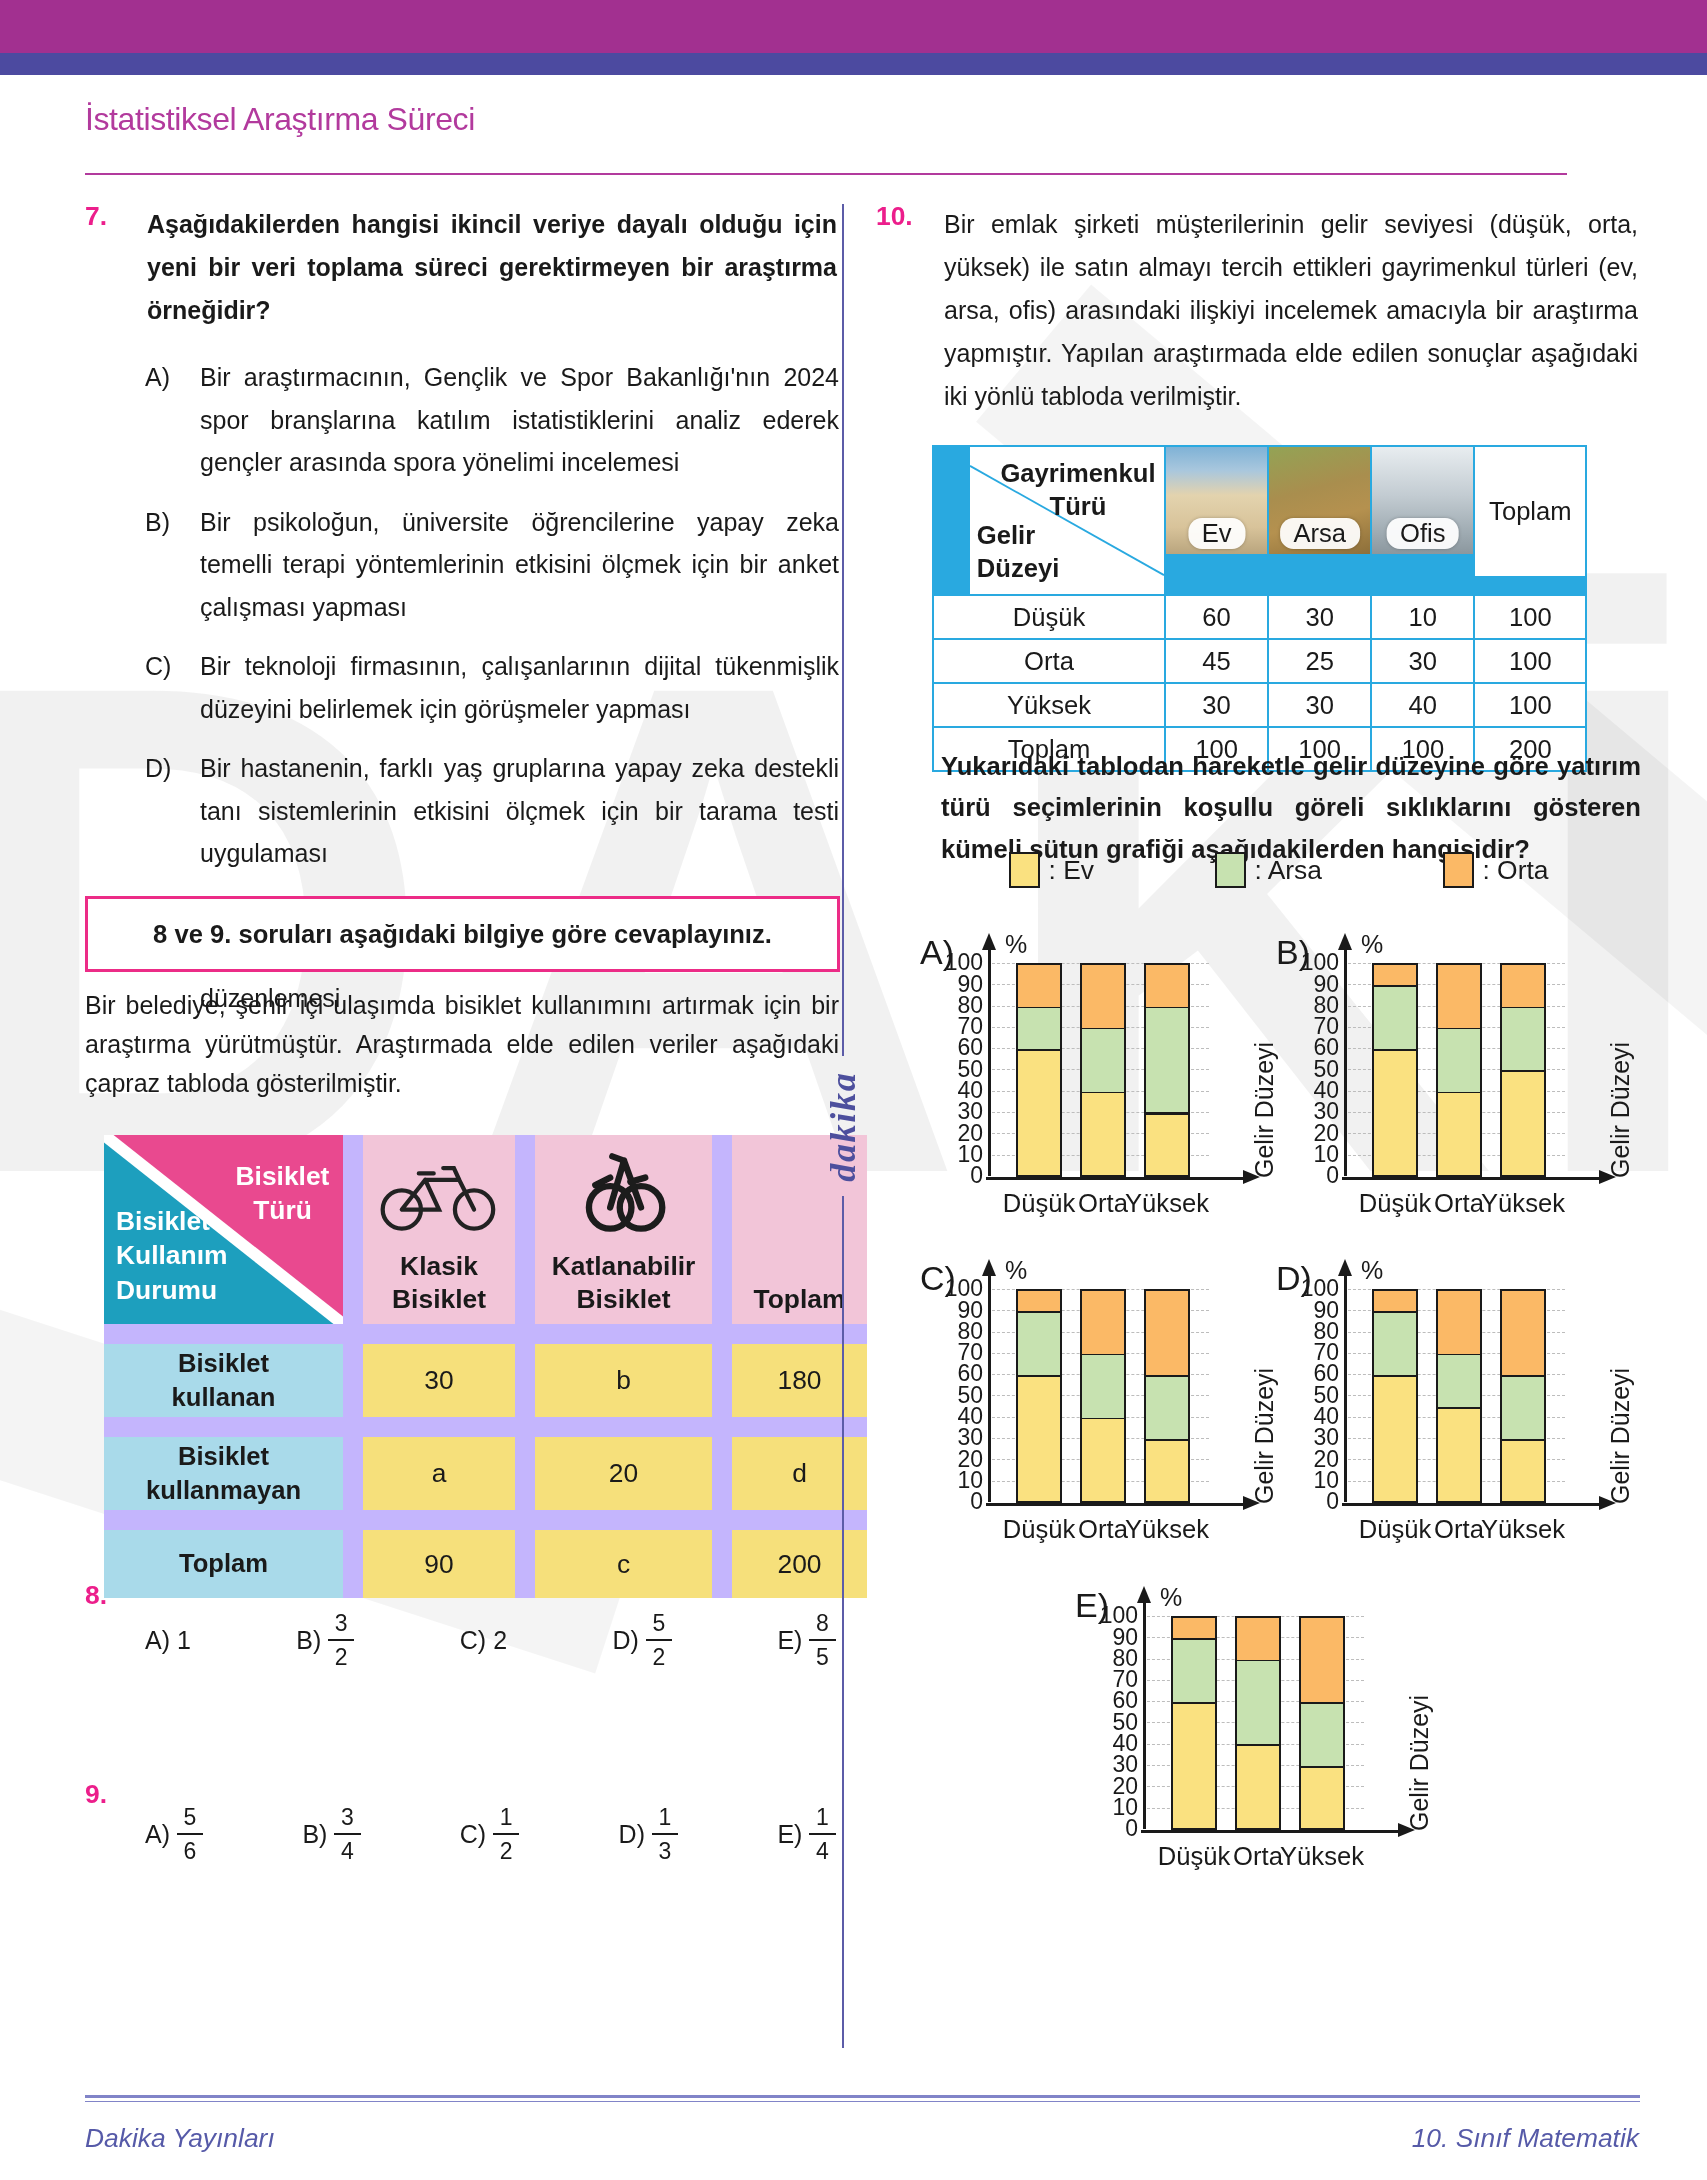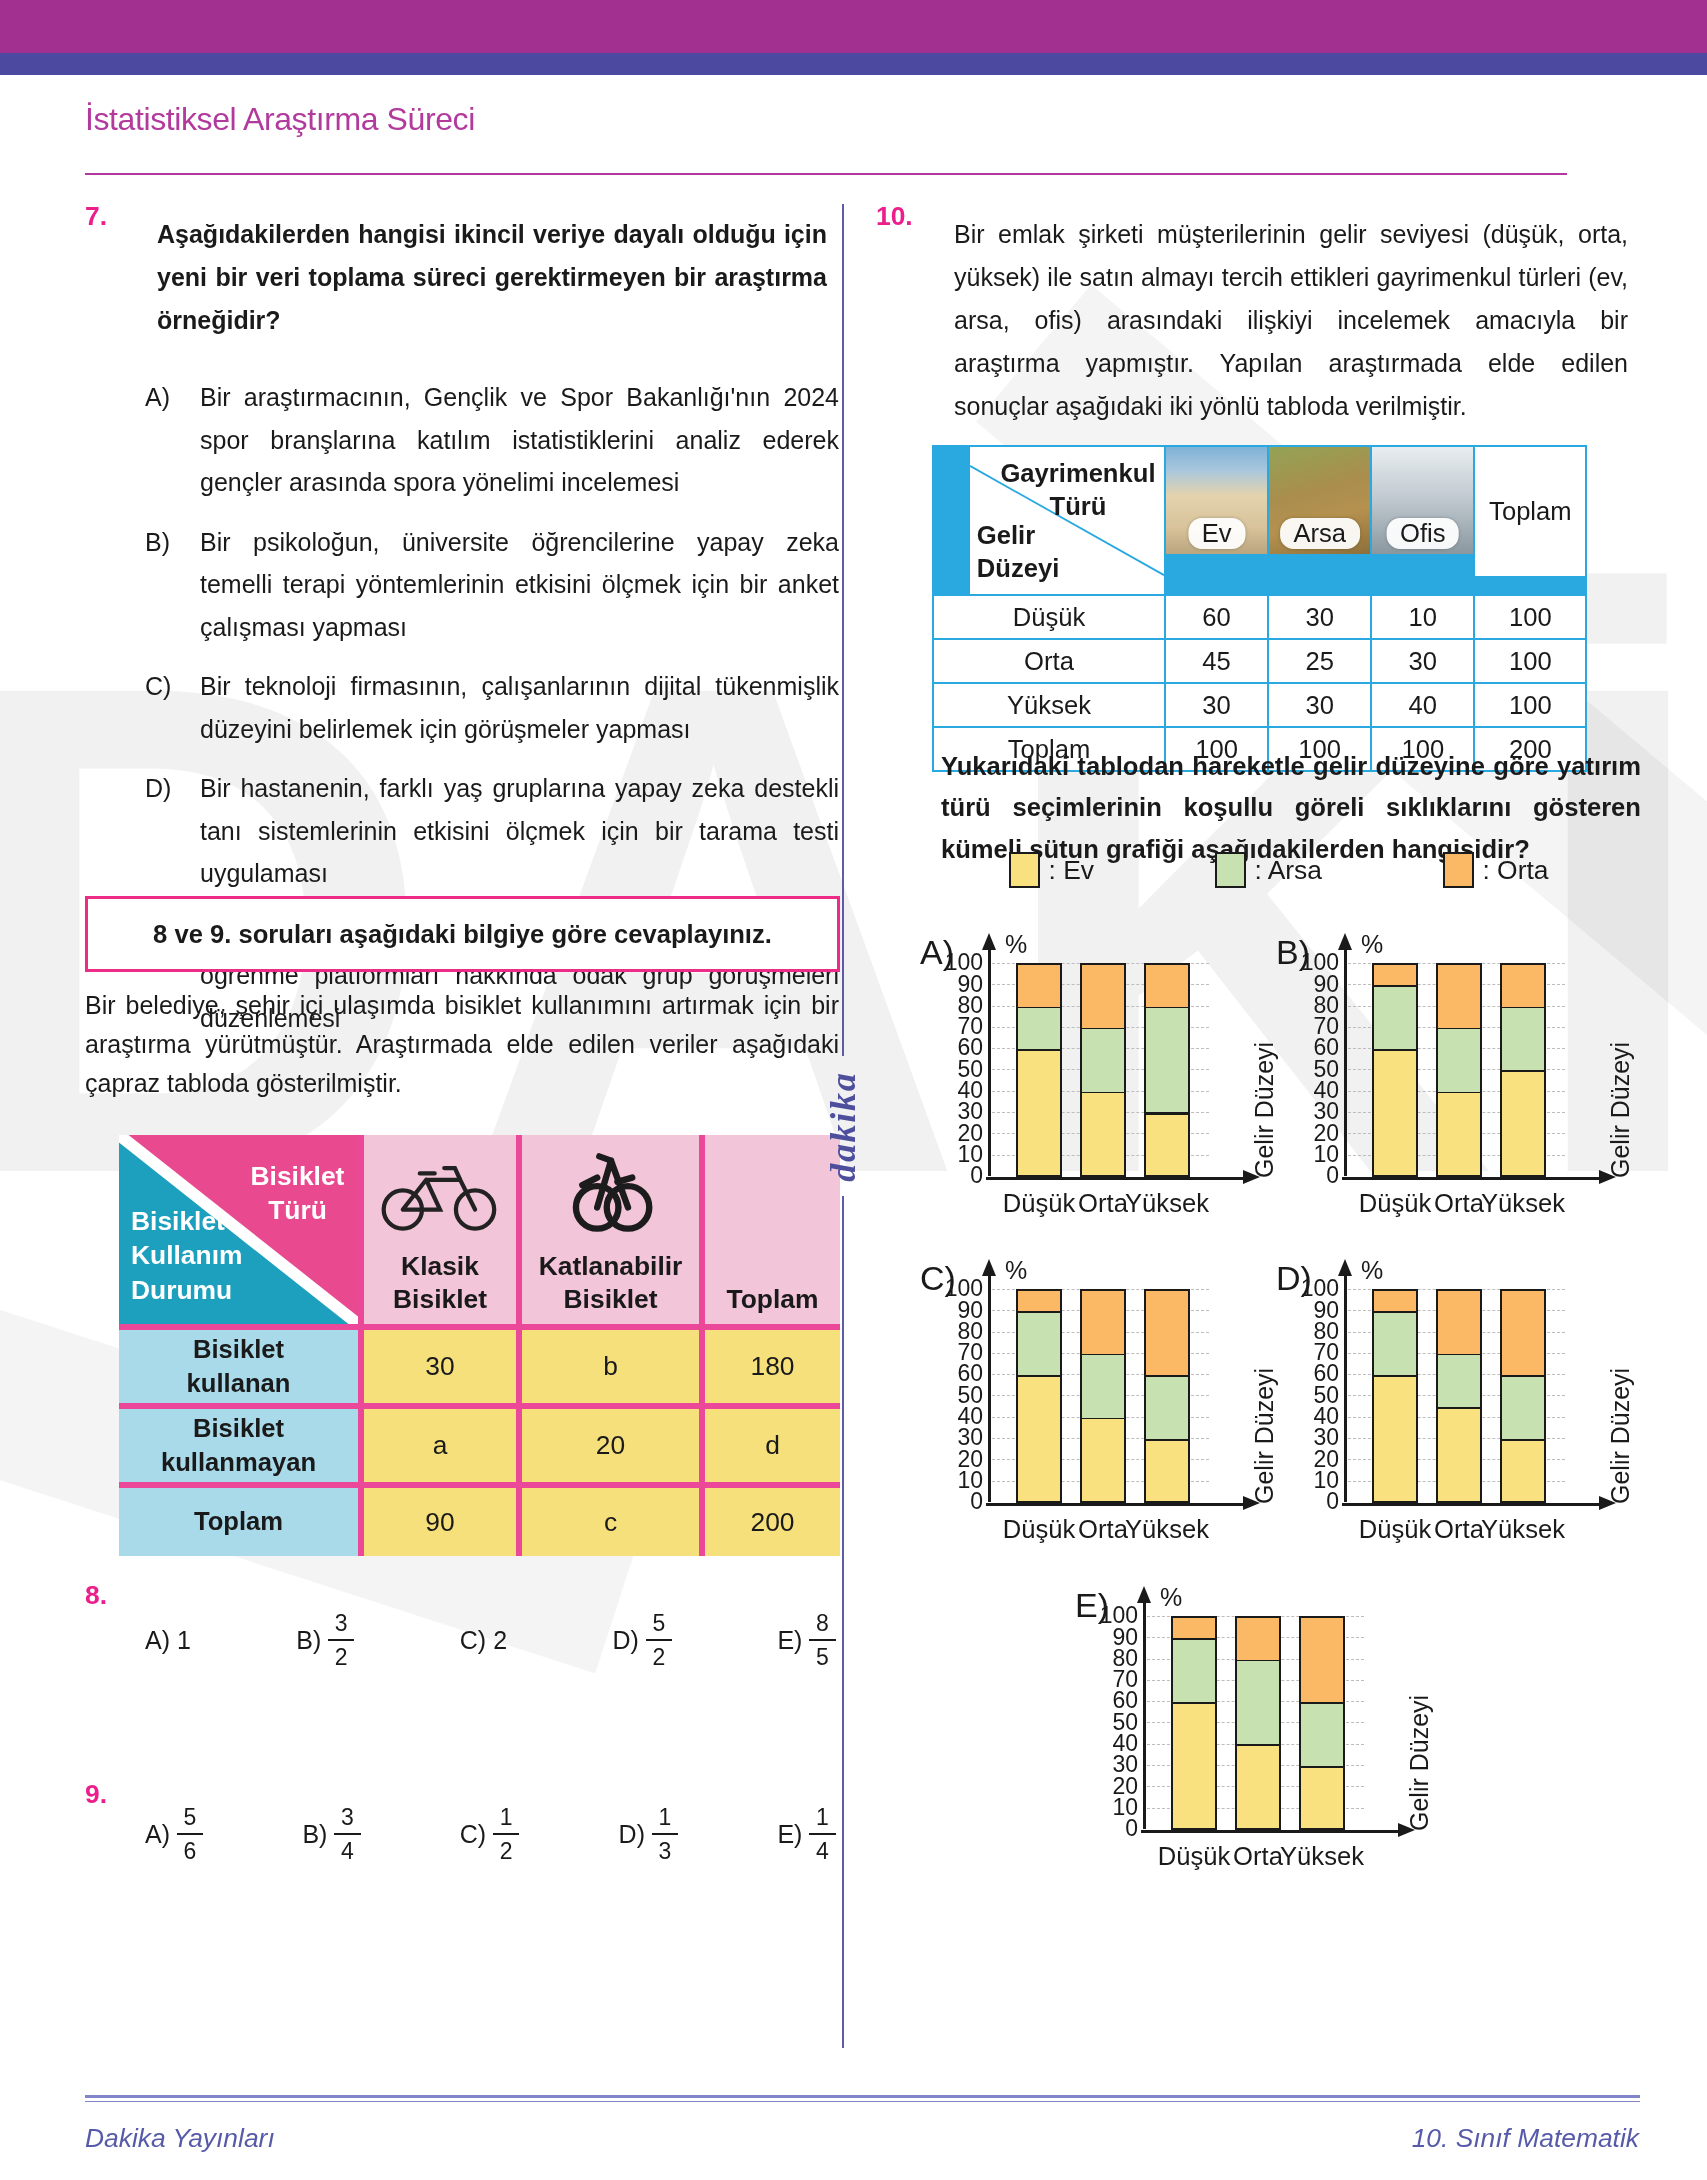--- a/index.html
+++ b/index.html
@@ -21,35 +21,35 @@
   
   .col-divider{position:absolute;left:836px;top:204px;height:1844px;width:13.6px;display:flex;
                flex-direction:column;align-items:center;z-index:1;}
   .col-divider .line{width:2.6px;background:#5c5ca8;flex:1;}
   .divider-logo{font-family:"Liberation Serif", serif;font-style:italic;font-weight:700;
                 color:#4d4f9d;font-size:36px;writing-mode:vertical-rl;transform:rotate(180deg);
                 padding:15.3px 0;letter-spacing:1.7px;}
   
   .q{position:absolute;display:grid;grid-template-columns:60px 1fr;column-gap:0;}
   .qnum{font-size:26.4px;font-weight:700;color:#ec1e8b;}
-  .stem{font-size:25px;line-height:1.72;font-weight:700;text-align:justify;margin:12px;}
+  .stem{font-size:25px;line-height:1.72;font-weight:700;text-align:justify;margin:2px;}
   .stem.normal{font-weight:400;}
   .opts{grid-column:2;margin-top:22px;display:flex;flex-direction:column;gap:17px;}
   .opt{display:grid;grid-template-columns:55px 1fr;font-size:25px;line-height:1.7;}
   .opt-label{color:#1a1a1a;}
   .opt-text{text-align:justify;}
   
   .info-box{position:absolute;left:85px;top:896px;width:749px;height:70px;border:3.4px solid #ec2c87;
             display:flex;align-items:center;justify-content:center;background:#fff;}
   .info-box span{font-size:25.6px;font-weight:700;}
   .info-par{position:absolute;left:85px;top:986px;width:754px;font-size:25px;line-height:1.55;
             text-align:justify;margin:0;}
   
-  .bike-table{position:absolute;left:119px;top:1135px;display:grid;
-              grid-template-columns:239px 152px 177px 135px;grid-auto-rows:auto;gap:6px;background:#ec4899;}
+  .bike-table{position:absolute;left:104px;top:1135px;display:grid;
+              grid-template-columns:239px 152px 177px 135px;grid-auto-rows:auto;gap:20px;background:#c4b5fd;}
   .bt-cell{display:flex;align-items:center;justify-content:center;text-align:center;}
   .bt-corner{position:relative;height:189px;background:#fff;}
   .bt-corner .tri-pink{position:absolute;inset:0;background:#e9498f;
         clip-path:polygon(4% 0,100% 0,100% 96%);}
   .bt-corner .tri-teal{position:absolute;inset:0;background:#1d9fbe;
         clip-path:polygon(0 4%,96% 100%,0 100%);}
   .bt-corner .corner-top{position:absolute;right:13.6px;top:24px;color:#fff;font-weight:700;
         font-size:26.4px;text-align:center;line-height:1.3;}
   .bt-corner .corner-bottom{position:absolute;left:12px;bottom:17px;color:#fff;font-weight:700;
         font-size:26.4px;text-align:left;line-height:1.3;}

